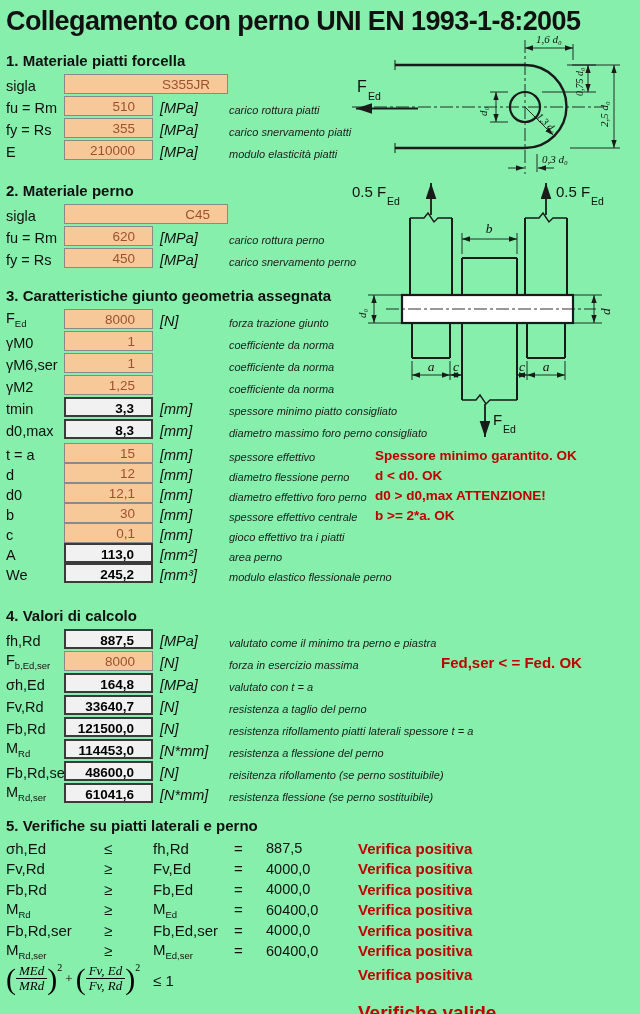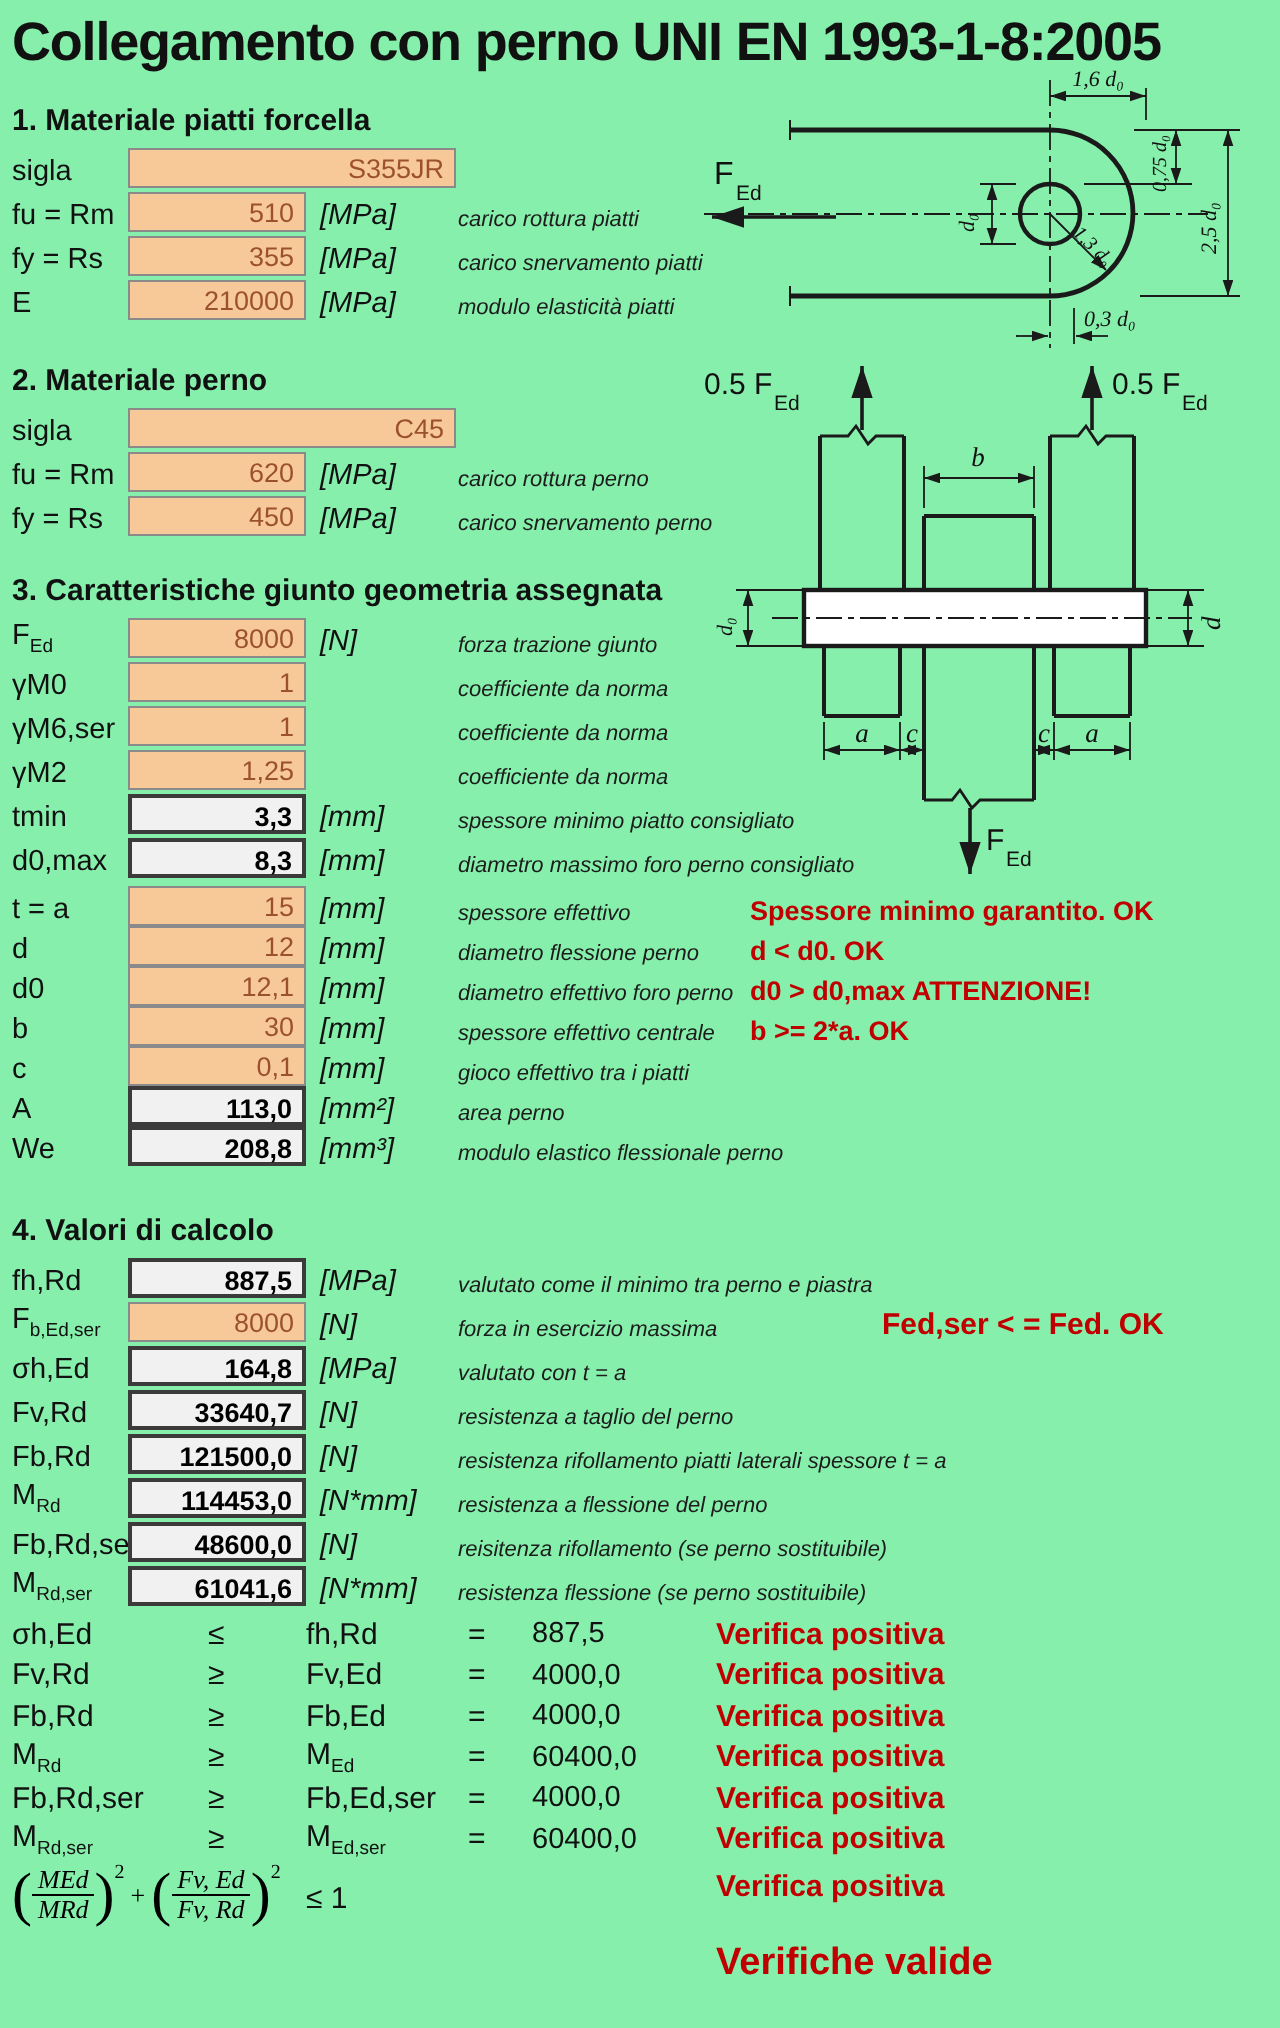--- a/index.html
+++ b/index.html
@@ -9,21 +9,21 @@
   h1{font-size:27px;margin:2px 0 0 0;letter-spacing:-0.6px;font-weight:700;}
   h2{font-size:15px;margin:0;font-weight:700;}
   .hdr1{margin-top:15px}.hdr2{margin-top:22px}.hdr3{margin-top:19px}.hdr4{margin-top:24px}.hdr5{margin-top:14px}
   .rows{margin-top:3px;}
   .rows.tight{margin-top:4px;}
   .row{display:flex;align-items:flex-end;height:22px;}
   .row.h20{height:20px;}
   .lbl{flex:none;width:58px;font-size:14.5px;white-space:nowrap;overflow:visible;}
   sub.sb{font-size:9.5px;}
   .cell{flex:none;width:89px;height:20px;box-sizing:border-box;border:1px solid #8a8a8a;
-        background:#F8C998;color:#9C512E;text-align:right;padding:2px 5px 0 2px;
+        background:#F8C998;color:#9C512E;text-align:right;padding:2px 17px 0 2px;
         font-size:13.5px;line-height:16px;white-space:nowrap;}
   .cell.wide{width:164px;}
   .cell.calc{background:#F1F1F1;border:2px solid #3b3b3b;color:#000;font-weight:700;}
   .unit{flex:none;width:76px;box-sizing:border-box;padding-left:7px;font-size:14.5px;white-space:nowrap;font-style:italic;}
   .desc{flex:none;width:146px;font-size:11px;font-style:italic;color:#1c1c1c;white-space:nowrap;overflow:visible;}
   .note{flex:1;font-size:13.5px;font-weight:700;color:#C00000;white-space:nowrap;}
   .note.s4n{padding-left:66px;font-size:15px;}
   
   .r5{display:flex;align-items:center;height:20.5px;font-size:15px;}
   .c1{flex:none;width:98px;white-space:nowrap;}
@@ -181,21 +181,21 @@
         <span class="desc">gioco effettivo tra i piatti</span>
       </div>
       <div class="row h20">
         <span class="lbl"><span>A</span></span>
         <span class="cell calc">113,0</span>
         <span class="unit">[mm²]</span>
         <span class="desc">area perno</span>
       </div>
       <div class="row h20">
         <span class="lbl"><span>We</span></span>
-        <span class="cell calc">208,8</span>
+        <span class="cell calc">245,2</span>
         <span class="unit">[mm³]</span>
         <span class="desc">modulo elastico flessionale perno</span>
       </div>
     </div>
 
     <h2 class="hdr4">4. Valori di calcolo</h2>
     <div class="rows">
       <div class="row">
         <span class="lbl"><span>fh,Rd</span></span>
         <span class="cell calc">887,5</span>
@@ -240,20 +240,21 @@
         <span class="desc">reisitenza rifollamento (se perno sostituibile)</span>
       </div>
       <div class="row">
         <span class="lbl"><span>M</span><sub class="sb">Rd,ser</sub></span>
         <span class="cell calc">61041,6</span>
         <span class="unit">[N*mm]</span>
         <span class="desc">resistenza flessione (se perno sostituibile)</span>
       </div>
     </div>
 
+    <h2 class="hdr5">5. Verifiche su piatti laterali e perno</h2>
     <div class="rows tight">
       <div class="r5">
         <span class="c1"><span>σh,Ed</span></span>
         <span class="op">≤</span>
         <span class="c2"><span>fh,Rd</span></span>
         <span class="eq">=</span>
         <span class="val">887,5</span>
         <span class="vres">Verifica positiva</span>
       </div>
       <div class="r5">

